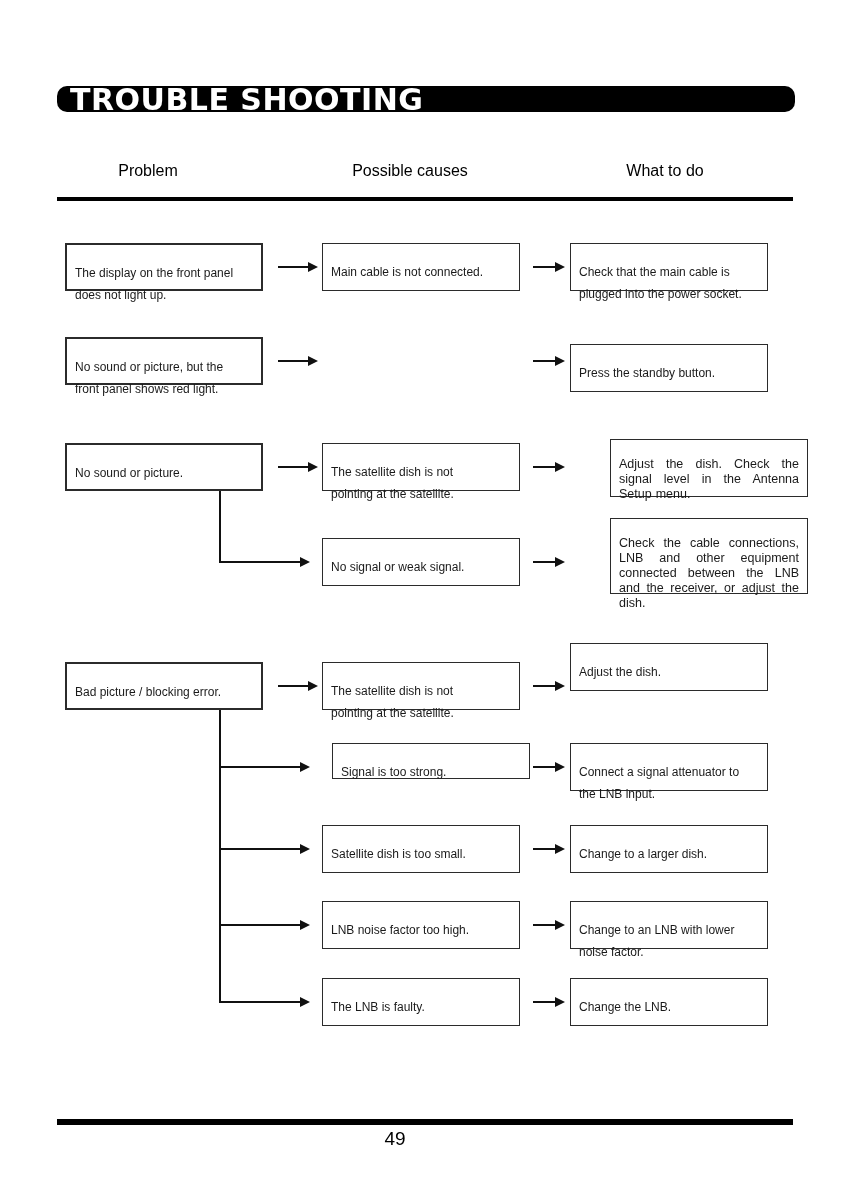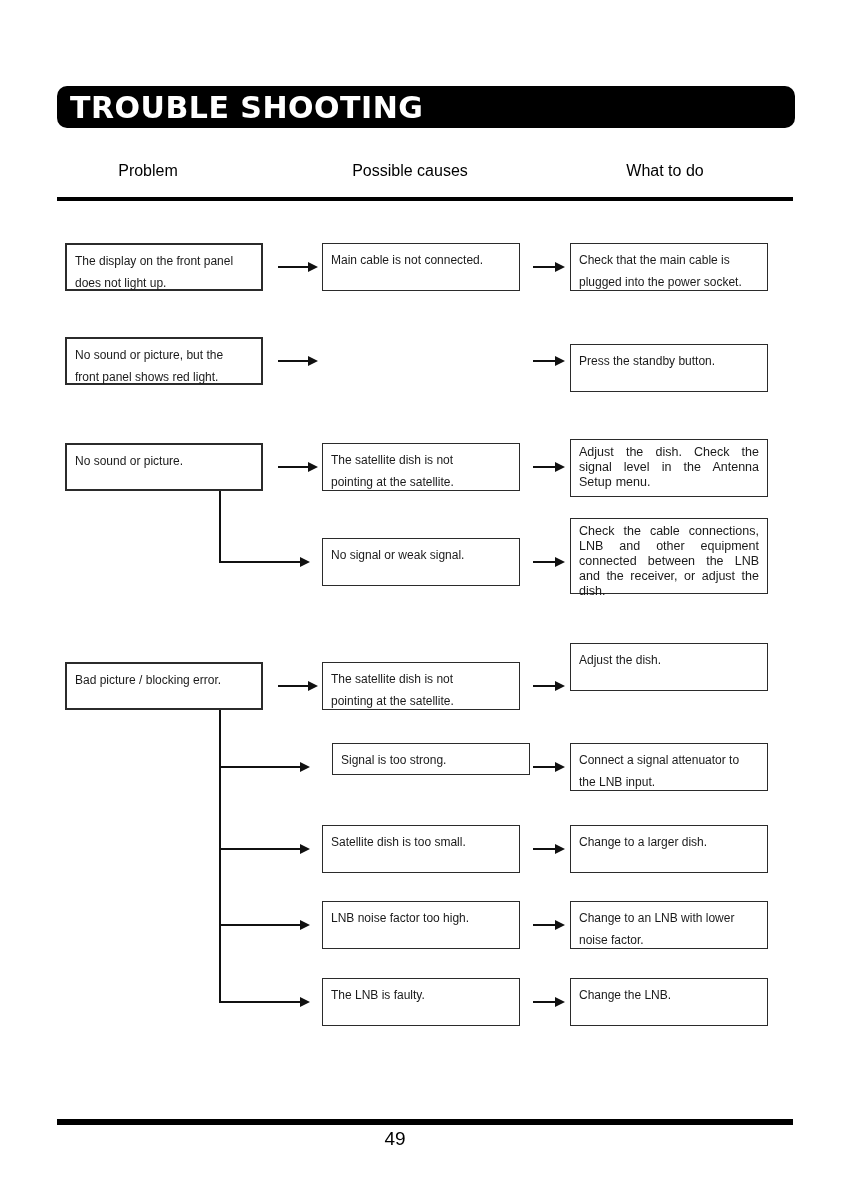--- a/index.html
+++ b/index.html
@@ -1,48 +1,48 @@
 <!DOCTYPE html>
 <html><head>
 <meta charset="utf-8">
 <style>
   html,body { margin:0; padding:0; background:#ffffff; }
   #page {
     position:relative; width:850px; height:1203px; background:#ffffff;
     font-family:"Liberation Sans", sans-serif; color:#111; overflow:hidden;
   }
   .titlebar {
-    position:absolute; left:57px; top:86px; width:738px; height:42px;
+    position:absolute; left:57px; top:86px; width:738px; height:26px;
     background:#000; border-radius:10px; display:flex; align-items:center;
   }
   .titlebar .title {
     color:#fff; font-weight:bold; font-size:30px; padding-left:13px;
     letter-spacing:0.5px; font-family:"DejaVu Sans", sans-serif; white-space:nowrap;
   }
   .colhead {
     position:absolute; top:162px; transform:translateX(-50%);
     font-size:16px; color:#000; white-space:nowrap;
   }
   .rule { position:absolute; left:57px; width:736px; background:#000; }
   .rule.header { top:197px; height:4px; }
   .rule.footer { top:1119px; height:6px; }
   .pagenum {
     position:absolute; top:1128px; left:0; width:790px; text-align:center;
     font-size:19px; color:#000;
   }
   .box {
     position:absolute; width:198px; box-sizing:border-box; background:#fff;
-    border:1.5px solid #2b2b2b; padding:5px 8px; font-size:12px;
+    border:1.5px solid #2b2b2b; padding:17px 8px; font-size:12px;
     line-height:22px; white-space:pre-line; color:#1a1a1a;
   }
   .box.problem { border-width:2px; }
   .box.tight { line-height:16px; }
   .box.justify {
     text-align:justify; white-space:normal; font-size:12.5px;
-    line-height:15px; word-spacing:0.5px;
+    line-height:15px; word-spacing:0.5px;margin-left:40px;
   }
   .arrow { position:absolute; height:2px; background:#111; }
   .arrow::after {
     content:""; position:absolute; right:-10px; top:-4px; width:0; height:0;
     border-left:10px solid #111; border-top:5px solid transparent;
     border-bottom:5px solid transparent;
   }
   .vline { position:absolute; width:2px; background:#111; }
 </style>
 </head>

